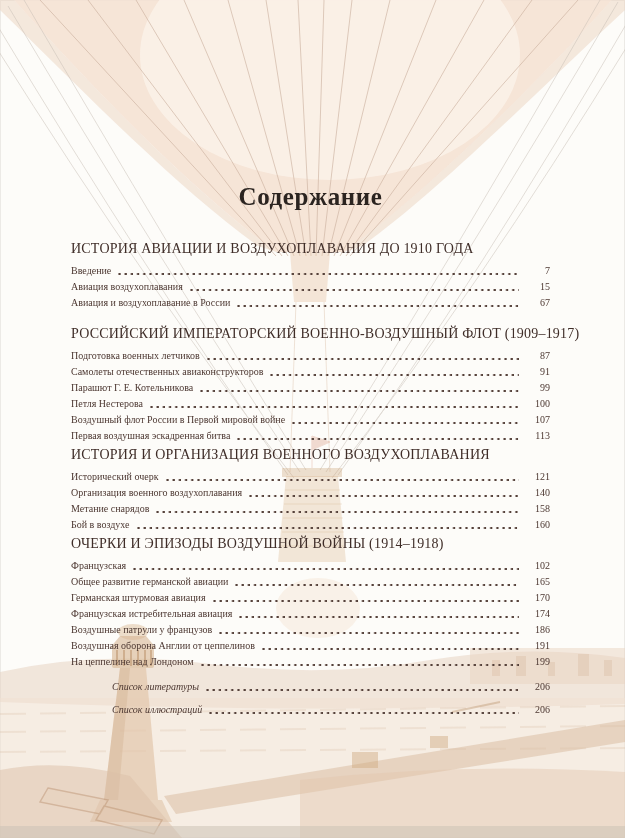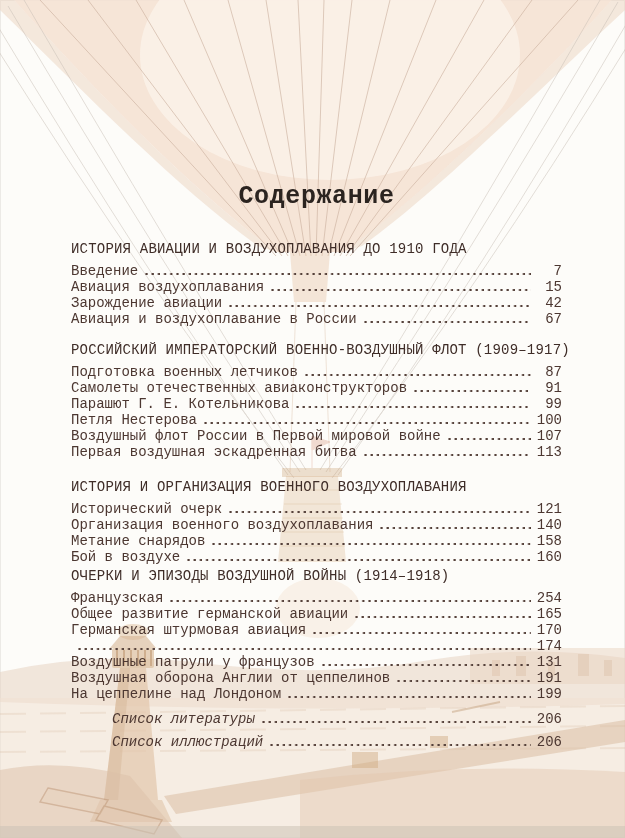--- a/index.html
+++ b/index.html
@@ -5,50 +5,50 @@
   html,body { margin:0; padding:0; background:#ffffff; }
   .page {
     position:relative;
     width:625px; height:838px;
     background:#fdfcf9;
     overflow:hidden;
     font-family:"Liberation Serif", serif;
     box-shadow: inset 0 0 0 1px rgba(90,80,70,0.10);
   }
   .bg-art { position:absolute; inset:0; width:625px; height:838px; }
-  .content { position:absolute; left:71px; right:63px; top:0;font-family:Liberation Mono, monospace; }
+  .content { position:absolute; left:71px; right:75px; top:0; }
 
   .page-title {
     margin-top:184px;
     text-align:center;
     font-size:25px;
     font-weight:bold;
     letter-spacing:0.6px;
     color:#2b2420;
     line-height:1;
   }
 
   .section { margin-top:14px; }
   .section:nth-child(1) { margin-top:31px; }
-  .section:nth-child(3) { margin-top:18px; }
+  .section:nth-child(3) { margin-top:2px; }
   .section:nth-child(4) { margin-top:2px; }
 
   .section-heading {
     font-size:14px;
     line-height:18px;
     letter-spacing:0.2px;
     color:#3f2d28;
     white-space:nowrap;
     margin-bottom:5px;
   }
 
   .toc-row {
     display:flex;
     align-items:flex-end;
-    font-size:14px;
+    font-size:10px;
     line-height:16px;
     color:#4c3731;
   }
   .entry-title { white-space:nowrap; }
   .leader {
     flex:1 1 auto;
     align-self:flex-end;
     height:4px;
     margin:0 5px 3px 7px;
     background-image: radial-gradient(circle at 1.6px 2px, #55413a 1.05px, rgba(85,65,58,0) 1.5px);
@@ -176,25 +176,20 @@
     <span class="leader"></span>
     <span class="entry-page">7</span>
   </div>
 
   <div class="toc-row">
     <span class="entry-title">Авиация воздухоплавания</span>
     <span class="leader"></span>
     <span class="entry-page">15</span>
   </div>
 
-  <div class="toc-row">
-    <span class="entry-title">Зарождение авиации</span>
-    <span class="leader"></span>
-    <span class="entry-page">42</span>
-  </div>
 
   <div class="toc-row">
     <span class="entry-title">Авиация и воздухоплавание в России</span>
     <span class="leader"></span>
     <span class="entry-page">67</span>
   </div>
 </div>
   </div>
 
   <div class="section">
@@ -267,44 +262,45 @@
   </div>
 </div>
   </div>
 
   <div class="section">
     <div class="section-heading">ОЧЕРКИ И ЭПИЗОДЫ ВОЗДУШНОЙ ВОЙНЫ (1914–1918)</div>
     <div>
   <div class="toc-row">
     <span class="entry-title">Французская</span>
     <span class="leader"></span>
-    <span class="entry-page">254</span>
+    <span class="entry-page">102</span>
   </div>
 
   <div class="toc-row">
     <span class="entry-title">Общее развитие германской авиации</span>
     <span class="leader"></span>
     <span class="entry-page">165</span>
   </div>
 
   <div class="toc-row">
     <span class="entry-title">Германская штурмовая авиация</span>
     <span class="leader"></span>
     <span class="entry-page">170</span>
   </div>
 
   <div class="toc-row">
+    <span class="entry-title">Французская истребительная авиация</span>
     <span class="leader"></span>
     <span class="entry-page">174</span>
   </div>
 
   <div class="toc-row">
     <span class="entry-title">Воздушные патрули у французов</span>
     <span class="leader"></span>
-    <span class="entry-page">131</span>
+    <span class="entry-page">186</span>
   </div>
 
   <div class="toc-row">
     <span class="entry-title">Воздушная оборона Англии от цеппелинов</span>
     <span class="leader"></span>
     <span class="entry-page">191</span>
   </div>
 
   <div class="toc-row">
     <span class="entry-title">На цеппелине над Лондоном</span>

